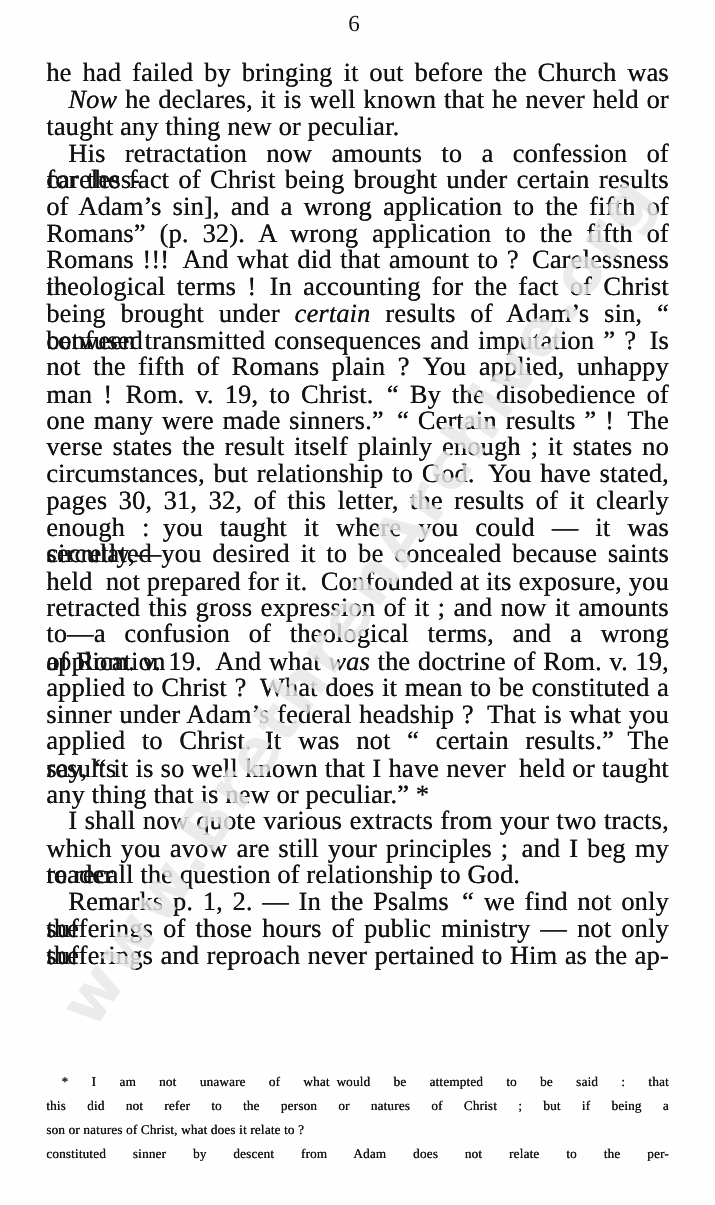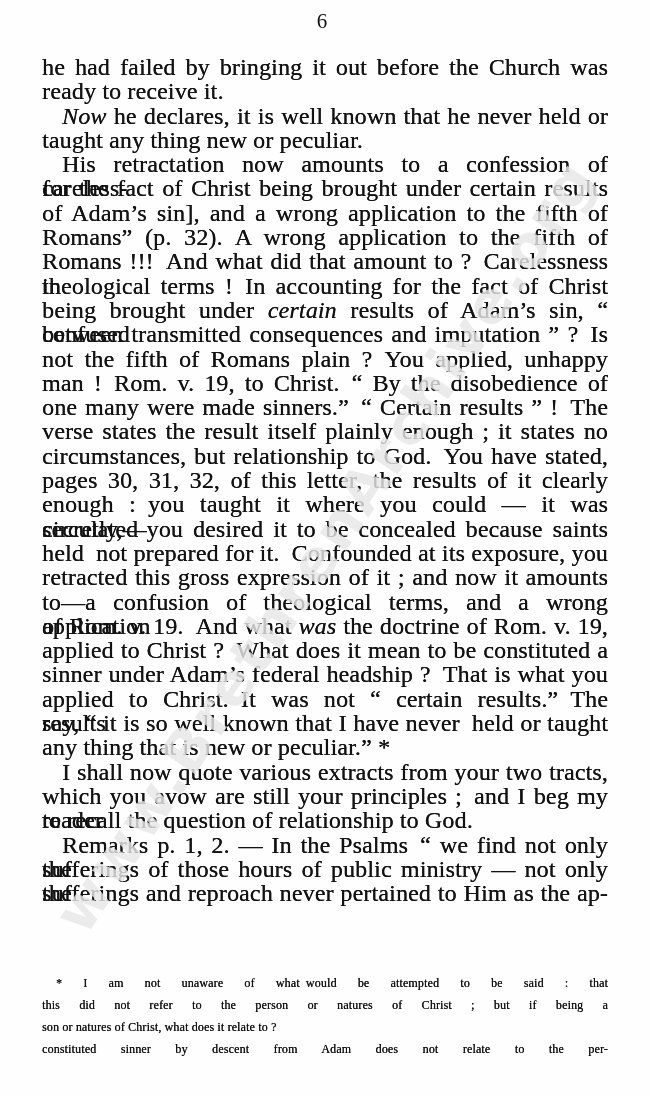--- a/index.html
+++ b/index.html
@@ -70,21 +70,20 @@
   }
 </style>
 </head>
 <body>
 
 <div id="page">
   <div id="page-number">6</div>
 
   <div id="main-text">
       <div class="ln just">he had failed by bringing it out before the Church was</div>
-      <div class="ln">ready to receive it.</div>
       <div class="ln ind just"><i>Now</i> he declares, it is well known that he never held or</div>
       <div class="ln">taught any thing new or peculiar.</div>
       <div class="ln ind just">His retractation now amounts to a confession of careless-</div>
       <div class="ln just">for the fact of Christ being brought under certain results</div>
       <div class="ln just">of Adam’s sin], and a wrong application to the fifth of</div>
       <div class="ln just">Romans” (p. 32). A wrong application to the fifth of</div>
       <div class="ln just">Romans !!! And what did that amount to ? Carelessness in</div>
       <div class="ln just">theological terms ! In accounting for the fact of Christ</div>
       <div class="ln just">being brought under <i>certain</i> results of Adam’s sin, “ confused</div>
       <div class="ln just">between transmitted consequences and imputation ” ? Is</div>

